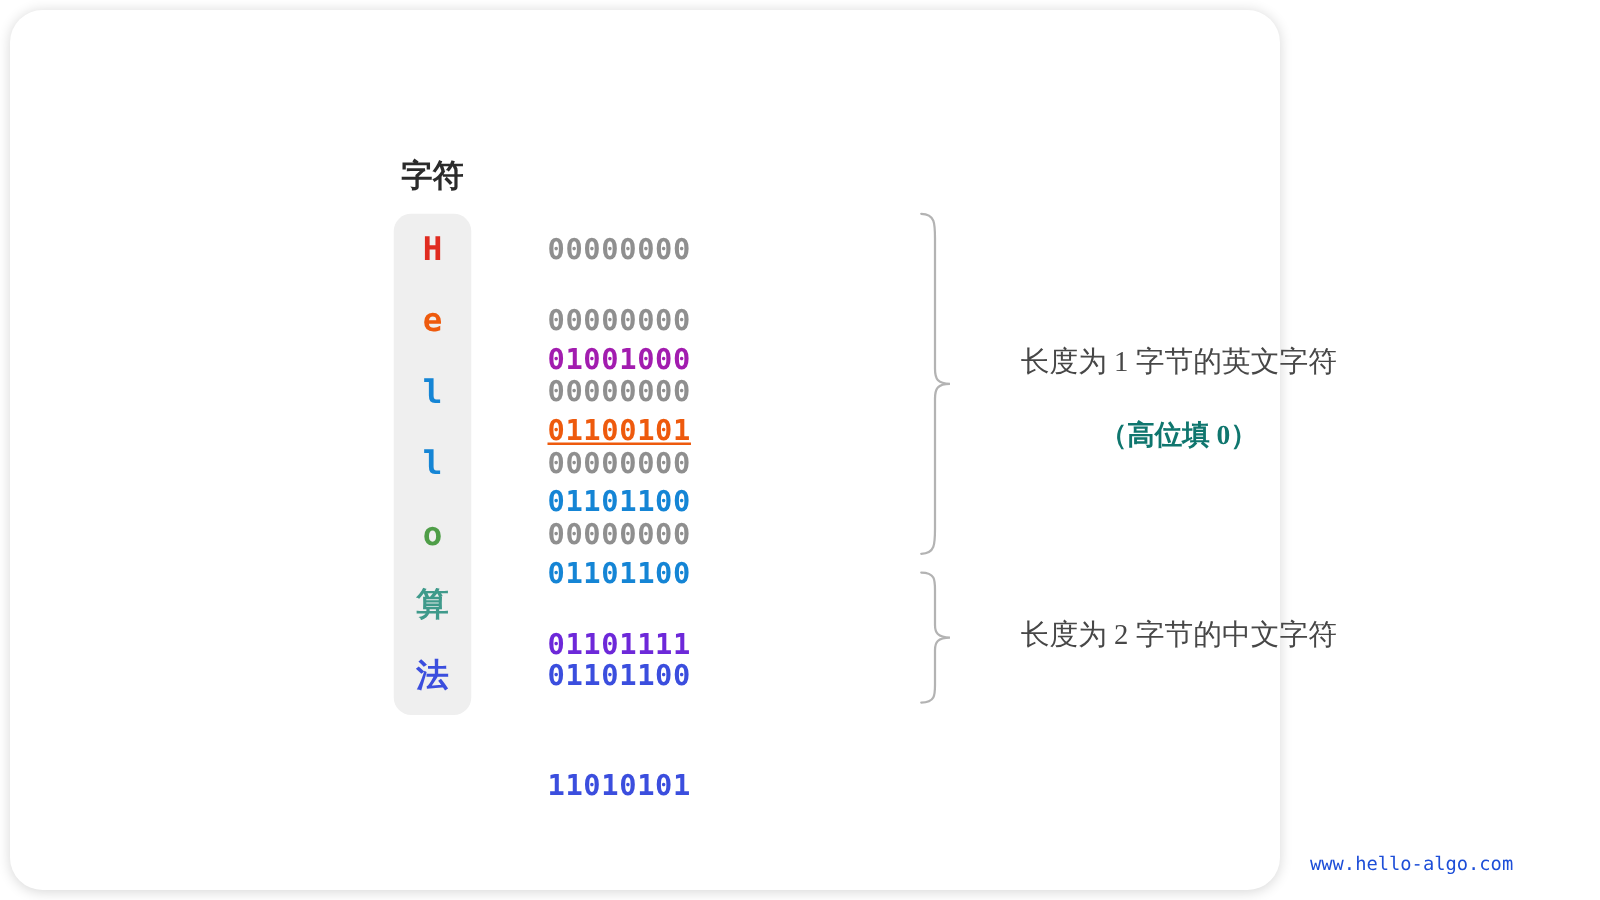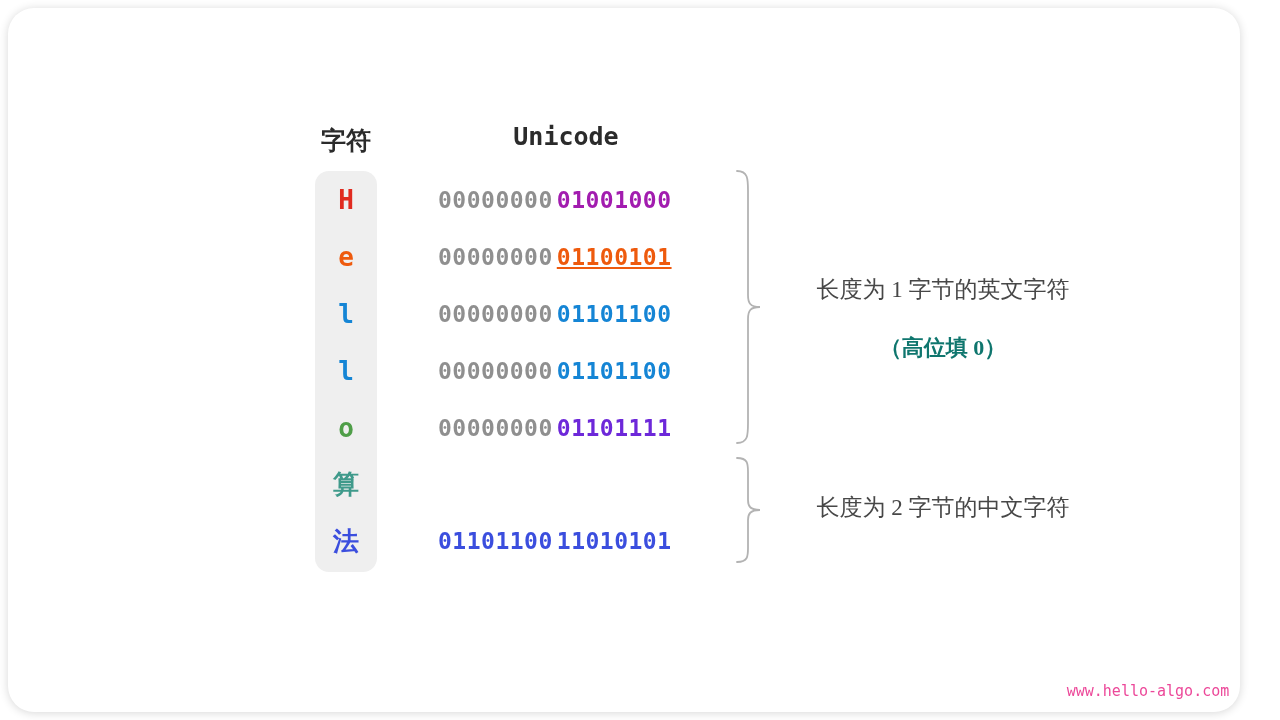--- a/index.html
+++ b/index.html
@@ -6,21 +6,21 @@
   .stage {
     position: relative;
     width: 1280px;
     height: 720px;
     overflow: hidden;
     font-family: "DejaVu Sans", sans-serif;
   }
   .card {
     position: absolute;
     left: 8px; top: 8px;
-    width: 1232px; height: 704px;
+    width: 1016px; height: 704px;
     background: #ffffff;
     border-radius: 26px;
     box-shadow: 0 1px 10px rgba(0,0,0,0.16);
   }
   .hdr-char {
     position: absolute;
     left: 300px; top: 116px; width: 76px;
     text-align: center;
     font-weight: bold; font-size: 25px; color: #2b2b2b;
     font-family: "DejaVu Sans", sans-serif;
@@ -47,24 +47,25 @@
   .row .char {
     position: absolute;
     left: 307px; width: 62px;
     text-align: center;
     font-family: "DejaVu Sans Mono", "DejaVu Sans", monospace;
     font-weight: bold; font-size: 26px;
   }
   .row .bytes {
     position: absolute;
     left: 430px; top: 0;
-    display: flex; gap: 4px;
+    display: flex; gap: 32px;
     font-family: "DejaVu Sans Mono", monospace;
     font-weight: bold; font-size: 23px;
     letter-spacing: 0.5px;
+    flex-direction: column;
   }
   .brace { position: absolute; }
   .brace path {
     fill: none;
     stroke: #b3b3b3;
     stroke-width: 1.8;
     stroke-linecap: round;
   }
   .annotation {
     position: absolute;
@@ -76,34 +77,33 @@
     font-size: 23px; font-weight: 500;
     color: #474747; line-height: 32px;
   }
   .annotation .line2 {
     font-size: 22px; font-weight: bold;
     color: #0f766e; line-height: 36px; margin-top: 24px;
   }
   .watermark {
     position: absolute;
     left: 1040px; top: 674px; width: 200px;
-    text-align: center;
+    text-align: left;
     font-family: "DejaVu Sans Mono", monospace;
     font-size: 15px;
-    color: #ec4899;
+    color: #1d4ed8;
   }
 </style>
 </head>
 <body>
 
 <div class="stage">
   <div class="card">
 
     <div class="hdr-char">字符</div>
-    <div class="hdr-unicode">Unicode</div>
 
     <div class="char-box"></div>
 
     <div id="rows">
   <div class="row" style="top: 164px;">
     <span class="char" style="color: rgb(224, 43, 32);">H</span>
     <span class="bytes">
       <span class="byte1" style="color: rgb(143, 143, 143);">00000000</span>
       <span class="byte2" style="color: #a21caf;">01001000</span>
     </span>

